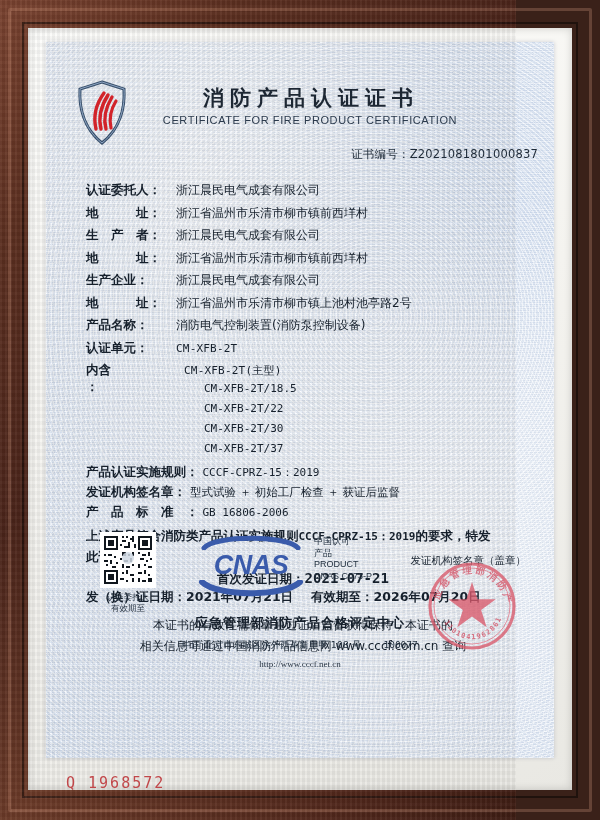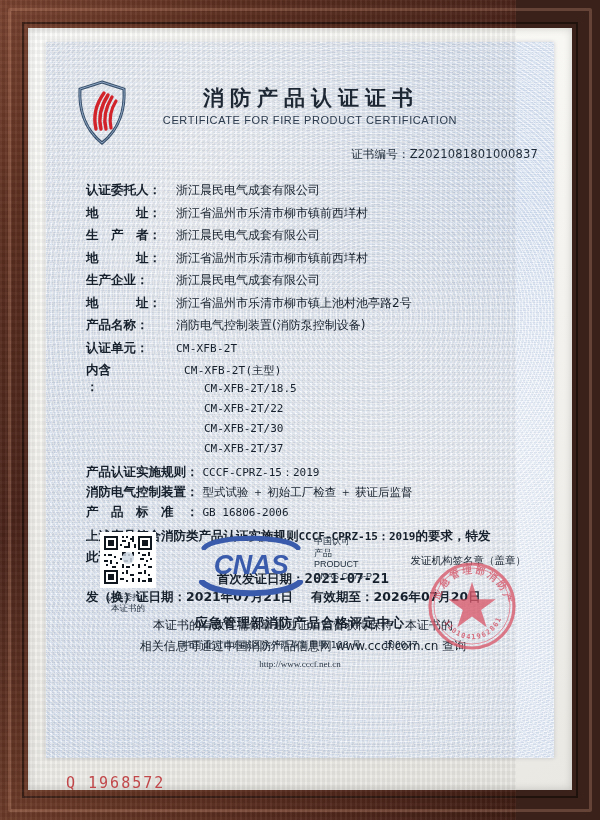--- a/index.html
+++ b/index.html
@@ -236,21 +236,21 @@
             <div class="sub">CM-XFB-2T/30</div>
             <div class="sub">CM-XFB-2T/37</div>
           </div>
 
         <div id="rule-rows" style="margin-top:2px;">
             <div class="wide">
               <span class="l">产品认证实施规则：</span>
               <span class="v mono">CCCF-CPRZ-15：2019</span>
             </div>
             <div class="wide">
-              <span class="l">消防电气控制装置：</span>
+              <span class="l">发证机构签名章：</span>
               <span class="v">型式试验 ＋ 初始工厂检查 ＋ 获证后监督</span>
             </div>
             <div class="wide">
               <span class="l">产　品　标　准　：</span>
               <span class="v mono">GB 16806-2006</span>
             </div>
           </div>
 
         <div class="para">
           <span>上述产品符合消防类产品认证实施规则</span><span class="code">CCCF-CPRZ-15：2019</span><span>的要求，特发</span>
@@ -339,21 +339,21 @@
                   <rect x="46" y="40" width="2" height="2"></rect>
                 <rect x="36" y="44" width="2" height="4"></rect>
                   <rect x="40" y="46" width="4" height="2"></rect>
                   <rect x="46" y="44" width="4" height="4"></rect>
               </g>
               <circle cx="26" cy="24" r="6" fill="#cfd8e3" opacity=".85"></circle>
             </svg>
           </div>
           <div class="qr-cap">
             <div>认证委托人</div>
-            <div>本证书的</div>
+            <div>有效期至</div>
           </div>
         </div>
 
         <div class="cnas">
           <svg viewBox="0 0 110 16" width="110" height="16" style="display:block;margin:0 auto 1px;">
             <path d="M8 14 C18 1 92 1 102 14" fill="none" stroke="#3a5bab" stroke-width="5" stroke-linecap="round"></path>
           </svg>
           <div class="cnas-word">CNAS</div>
           <svg viewBox="0 0 110 18" width="110" height="18" style="display:block;margin:1px auto 0;">
             <path d="M6 2 C22 17 88 17 104 2" fill="none" stroke="#3a5bab" stroke-width="6" stroke-linecap="round"></path>

